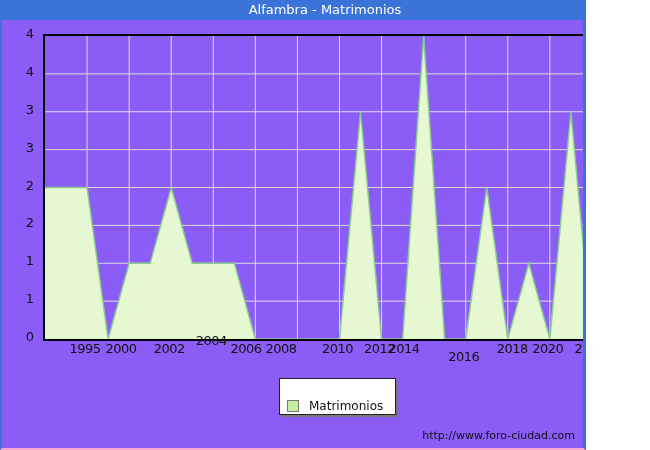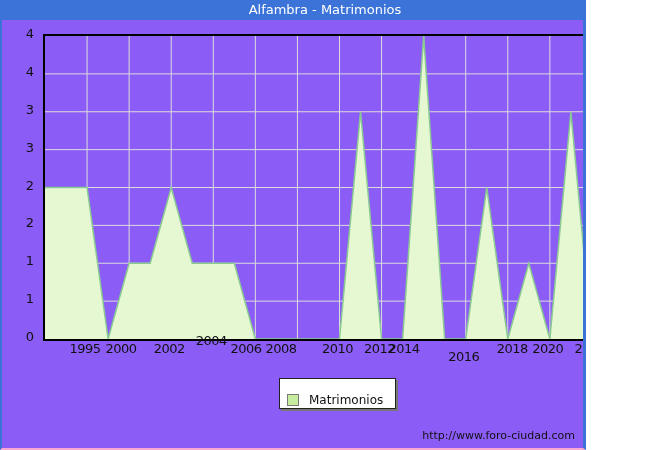--- a/index.html
+++ b/index.html
@@ -43,21 +43,21 @@
     font-size:13px;line-height:16px;text-align:center;color:#111111;
     letter-spacing:-0.5px;z-index:2;
   }
   #legend{
     position:absolute;left:277px;top:378px;
     height:17px;
     background:#ffffff;
     border:1px solid #222222;
     box-shadow:2px 2px 0 0 #777777;
     display:flex;align-items:center;
-    padding:12px 12px 0 7px;
+    padding:18px 12px 0 7px;
     z-index:3;
   }
   #legend .swatch{
     width:10px;height:10px;
     background:#c6ee9e;border:1px solid #787878;
     margin-right:10px;flex:0 0 auto;
   }
   #legend .lab{font-size:12px;color:#111111;white-space:nowrap;}
   #footer-url{
     position:absolute;right:8px;top:429px;

